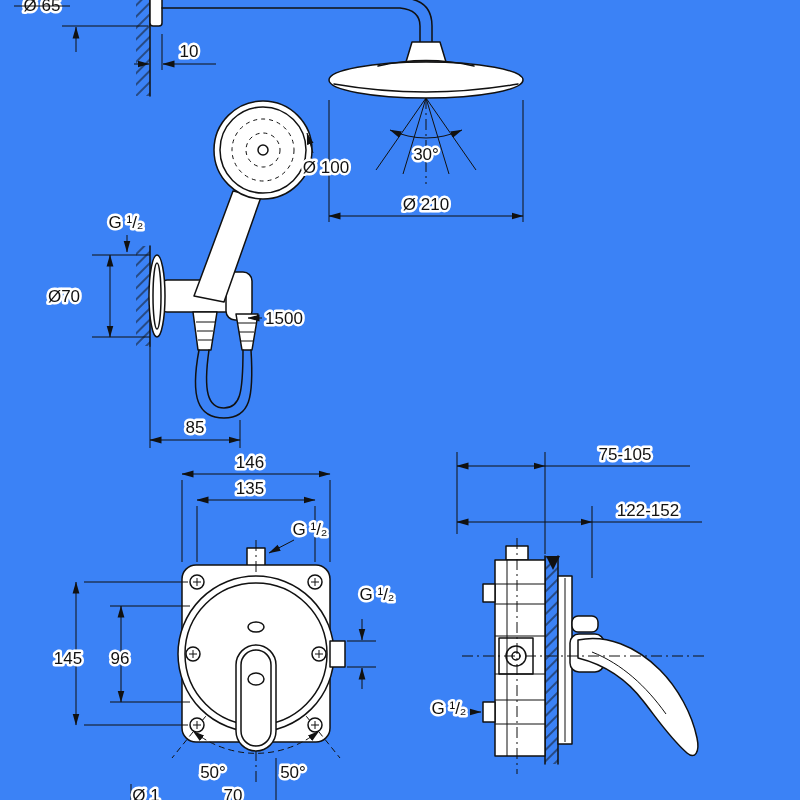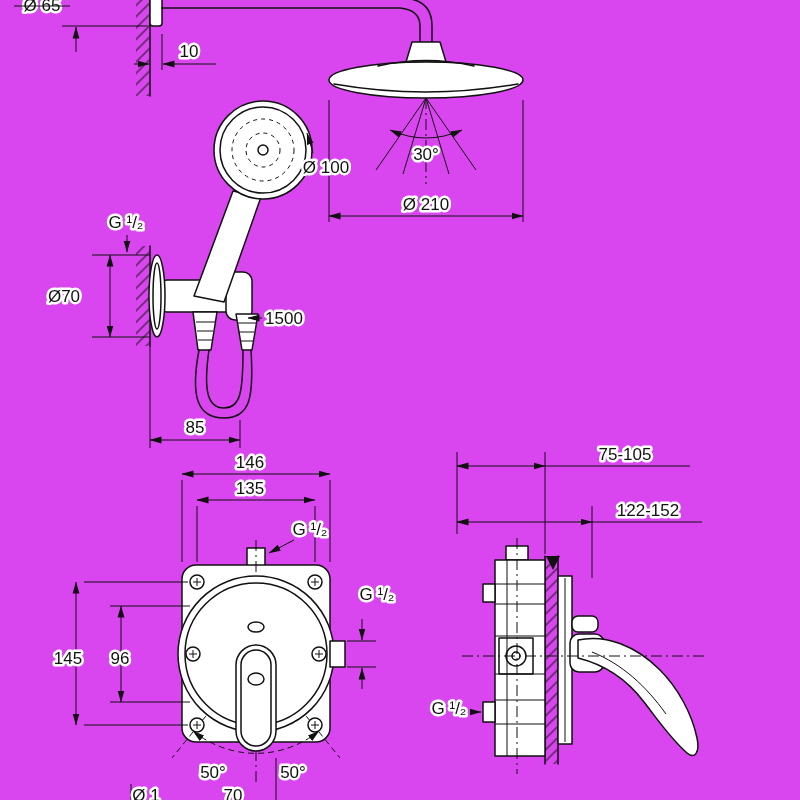--- a/index.html
+++ b/index.html
@@ -1,16 +1,16 @@
 <!DOCTYPE html>
 <html><head>
 <meta charset="utf-8">
 <style>
   html,body{margin:0;padding:0;background:#fff}
-  .canvas{width:800px;height:800px;background:#d946ef;overflow:hidden;position:relative}
+  .canvas{width:800px;height:800px;background:#3b82f6;overflow:hidden;position:relative}
   svg{display:block}
   .o{fill:none;stroke:#111;stroke-width:1.5;stroke-linejoin:round;stroke-linecap:round}
   .ow{fill:#fff;stroke:#111;stroke-width:1.5;stroke-linejoin:round}
   .d{fill:none;stroke:#111;stroke-width:1;stroke-linecap:butt}
   .cl{fill:none;stroke:#111;stroke-width:1;stroke-dasharray:11 4 2 4}
   .dsh{fill:none;stroke:#111;stroke-width:1;stroke-dasharray:6 4}
   .dc{fill:none;stroke:#111;stroke-width:1;stroke-dasharray:4 4}
   .f{fill:#111;stroke:none}
   text{font-family:"Liberation Sans","DejaVu Sans",sans-serif;font-size:17px;fill:#111;
        paint-order:stroke;stroke:#fff;stroke-width:5px;stroke-linejoin:round}

